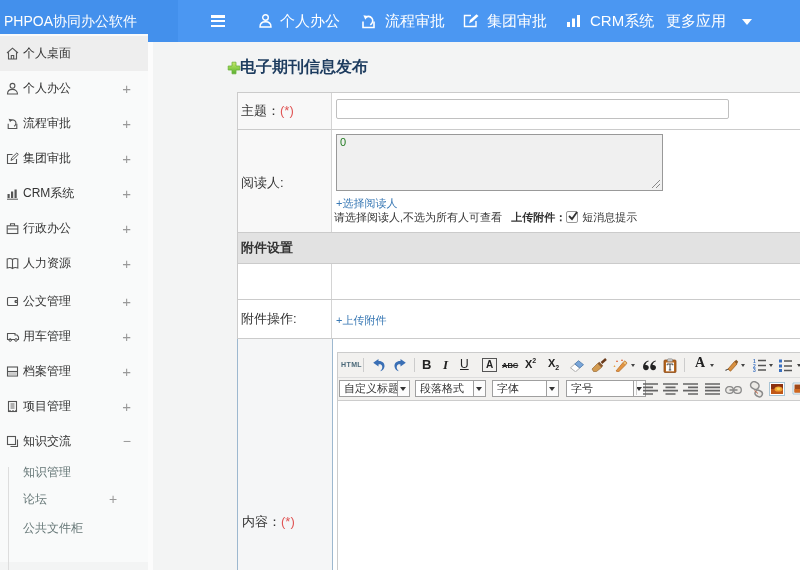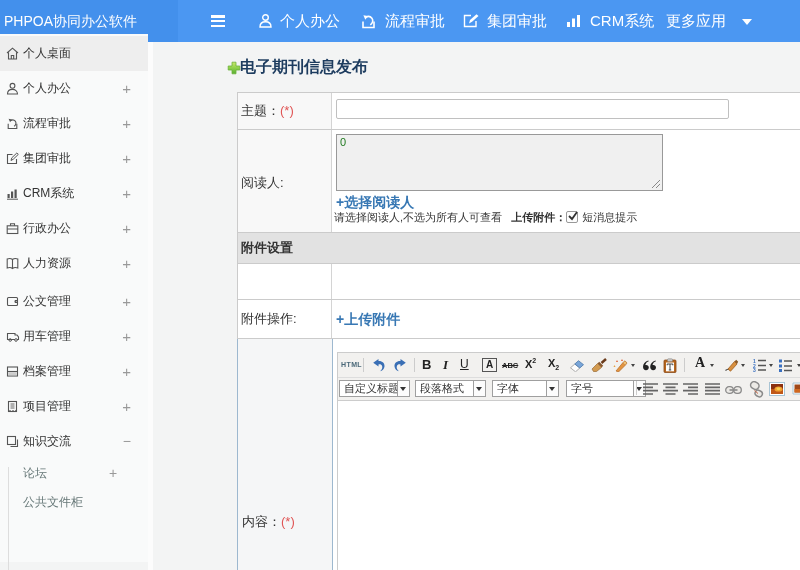--- a/index.html
+++ b/index.html
@@ -31,21 +31,21 @@
 #plusicon { position:absolute; left:227px; top:61px; }
 
 
 .celllabel { font-size:13px; color:#333; }
 .red { color:#e05555; }
 #t1 { position:absolute; left:237px; top:92px; width:763px; border-top:1px solid #cbcbcb; border-left:1px solid #cbcbcb; }
 .row { position:relative; border-bottom:1px solid #cbcbcb; }
 .lcol { position:absolute; left:0; top:0; bottom:0; width:93px; background:#f8f8f8; border-right:1px solid #d4d4d4; }
 .rcol { margin-left:94px; background:#fff; height:100%; }
 
-a.lnk { color:#3878b4; text-decoration:none; font-size:14px;font-weight:bold; }
+a.lnk { color:#3878b4; text-decoration:none; font-size:11px; }
 
 
 .ti { position:absolute; top:5px; }
 .sep1 { position:absolute; top:5px; width:1px; height:14px; background:#ccc; }
 .tt { position:absolute; color:#222; }
 .dar { position:absolute; top:11px; width:0; height:0; border-left:2.7px solid transparent; border-right:2.7px solid transparent; border-top:3.5px solid #444; }
 .sel { position:absolute; top:2px; height:17px; box-sizing:border-box; border:1px solid #9f9f9f; background:#fff; font-size:11px; color:#333; line-height:15px; padding-left:4px; }
 .sel .ab { position:absolute; right:0; top:0; bottom:0; width:11px; border-left:1px solid #9f9f9f; background:#fcfcfc; }
 .sel .ab:after { content:""; position:absolute; left:2px; top:6px; border-left:3px solid transparent; border-right:3px solid transparent; border-top:4px solid #333; }
 .alico { position:absolute; top:5px; }
@@ -188,20 +188,23 @@
       <span class="plus">+</span>
   </div>
   <div class="mitem">
     <svg width="14" height="13" viewBox="0 0 14 13">
         <rect x="1.5" y="1.5" width="8" height="8" fill="none" stroke="#555" stroke-width="1.1"></rect>
         <path d="M11.5 4.5 L11.5 11.5 L4.5 11.5" fill="none" stroke="#555" stroke-width="1.1"></path>
       </svg>
     <span class="txt">知识交流</span>
       <span class="plus" style="font-size:14px;">−</span>
   </div>
+  <div class="smenu" style="height:26px; line-height:26px;">
+      <span class="txt">知识管理</span>
+    </div>
   <div class="smenu" style="height:29px; line-height:29px;">
       <span class="txt">论坛</span>
       <span class="plus" style="line-height:29px;">+</span>
     </div>
   <div class="smenu" style="height:29px; line-height:29px;">
       <span class="txt">公共文件柜</span>
     </div>
 </div>
 <div id="subline"></div>
 <div id="sbtrack"></div>

